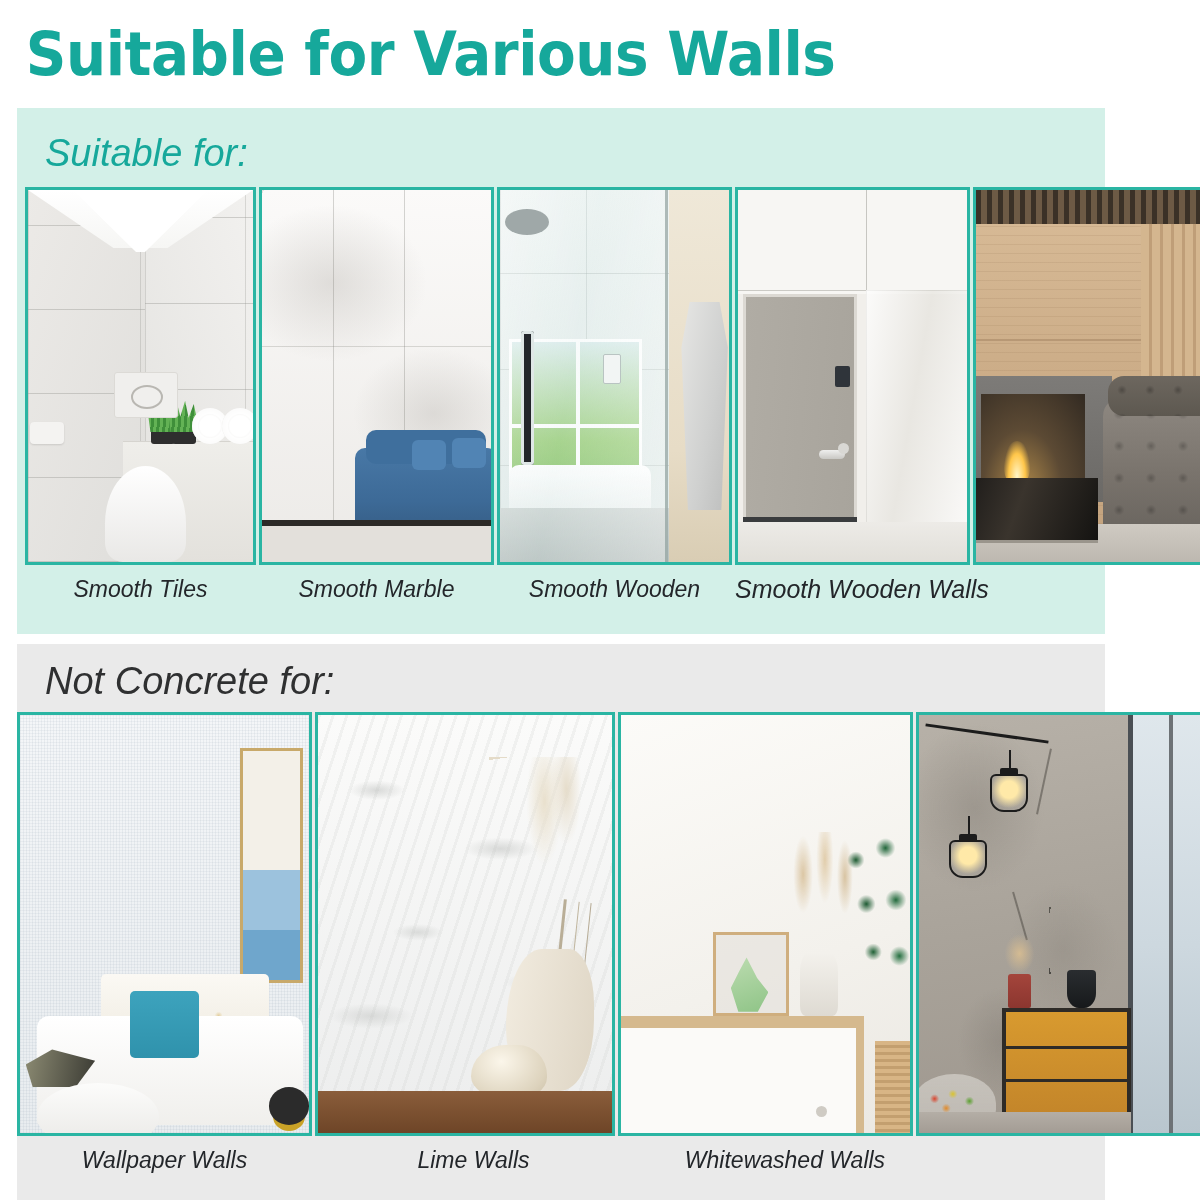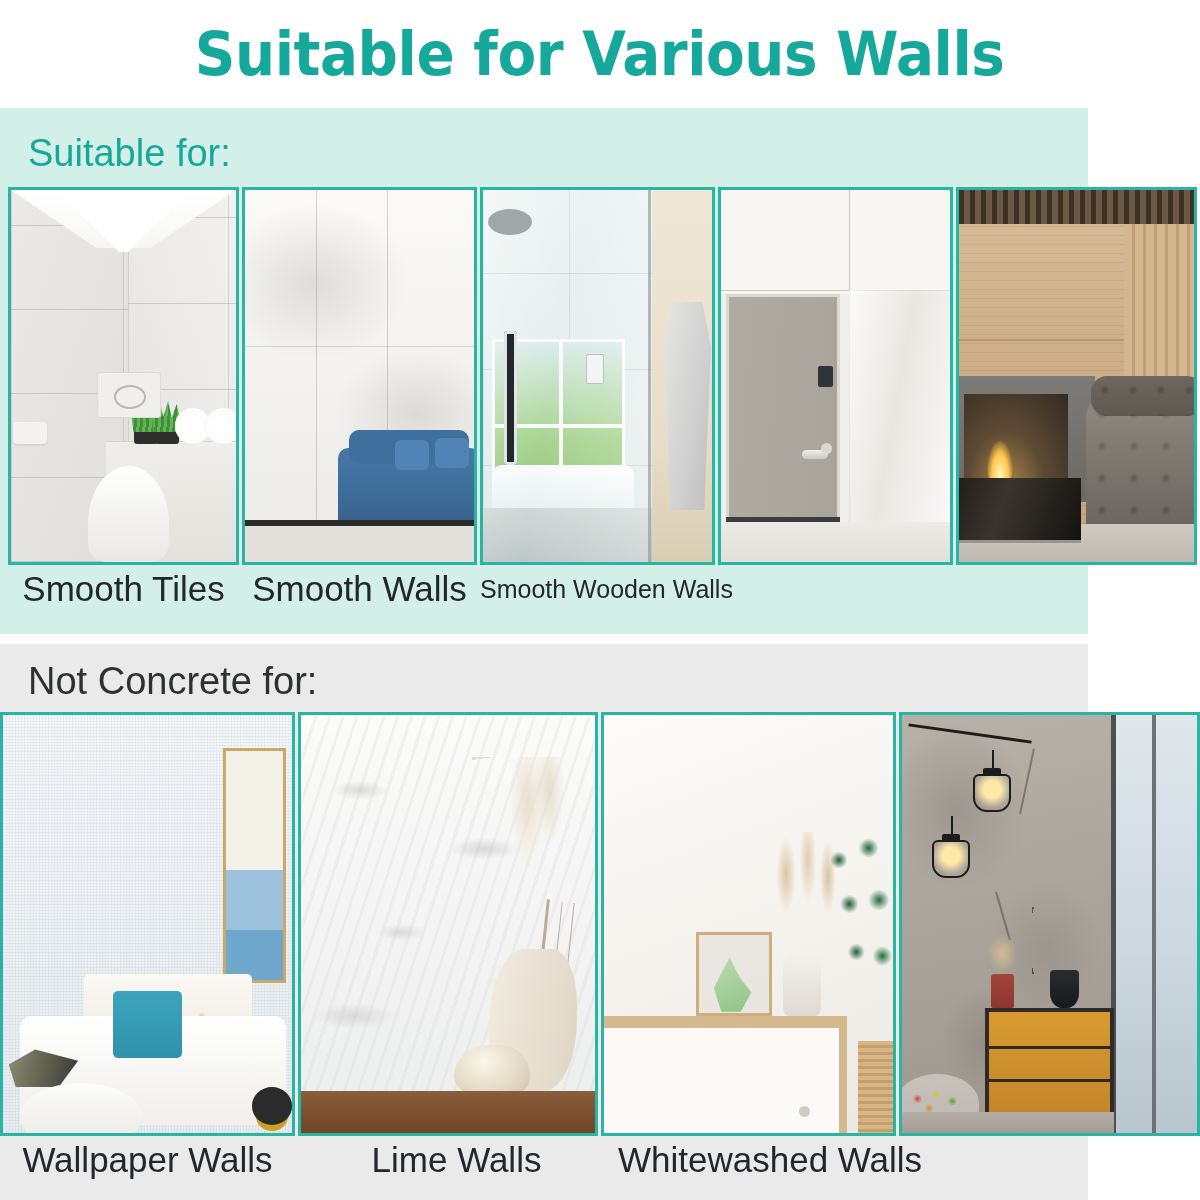--- a/index.html
+++ b/index.html
@@ -21,38 +21,39 @@
   }
 
   
   .title-bar {
     position: absolute;
     left: 0; top: 0;
     width: 1200px; height: 108px;
     background: #ffffff;
     display: flex;
     align-items: center;
-    justify-content: center;
+    justify-content: flex-start;
   }
   .title {
     font-family: "DejaVu Sans", sans-serif;
     font-weight: bold;
     font-size: 60px;
     letter-spacing: -0.5px;
     color: #16a89b;
     white-space: nowrap;
     transform: scaleX(0.94);
   }
 
   
   .section {
     position: absolute;
-    left: 0;
+    left: 17px;
     width: 1088px;
     box-sizing: border-box;
+    font-style: italic;
   }
   .section-suitable {
     top: 108px;
     height: 526px;
     background: #d3f0e8;
   }
   .section-notsuitable {
     top: 644px;
     height: 556px;
     background: #eaeaea;
@@ -119,21 +120,21 @@
     gap: 3px;
   }
   .cap-bottom {
     left: 0px;
     top: 496px;
     width: 1200px;
     gap: 14px;
   }
   .caption {
     text-align: center;
-    font-size: 35px;
+    font-size: 23px;
     color: #23262a;
     font-family: "Liberation Sans", sans-serif;
     white-space: nowrap;
     line-height: 40px;
   }
   .caption.small { font-size: 25px; }
 
   
 
   
@@ -725,21 +726,22 @@
           <div class="sofa"></div>
           <div class="floor"></div>
           <div class="marbletable"></div>
         </div>
       </div>
 
     </div>
 
     <div class="caption-row cap-top">
       <div class="caption" style="width:231px">Smooth Tiles</div>
-      <div class="caption" style="width:235px">Smooth Walls</div>
+      <div class="caption" style="width:235px">Smooth Marble</div>
+      <div class="caption" style="width:235px">Smooth Wooden</div>
       <div class="caption small" style="width:241px">Smooth Wooden Walls</div>
     </div>
   </div>
 
   <div class="section section-notsuitable">
     <div class="section-heading">Not Concrete for:</div>
 
     <div class="panel-row row-bottom">
 
       <div class="panel" style="width:295px">

